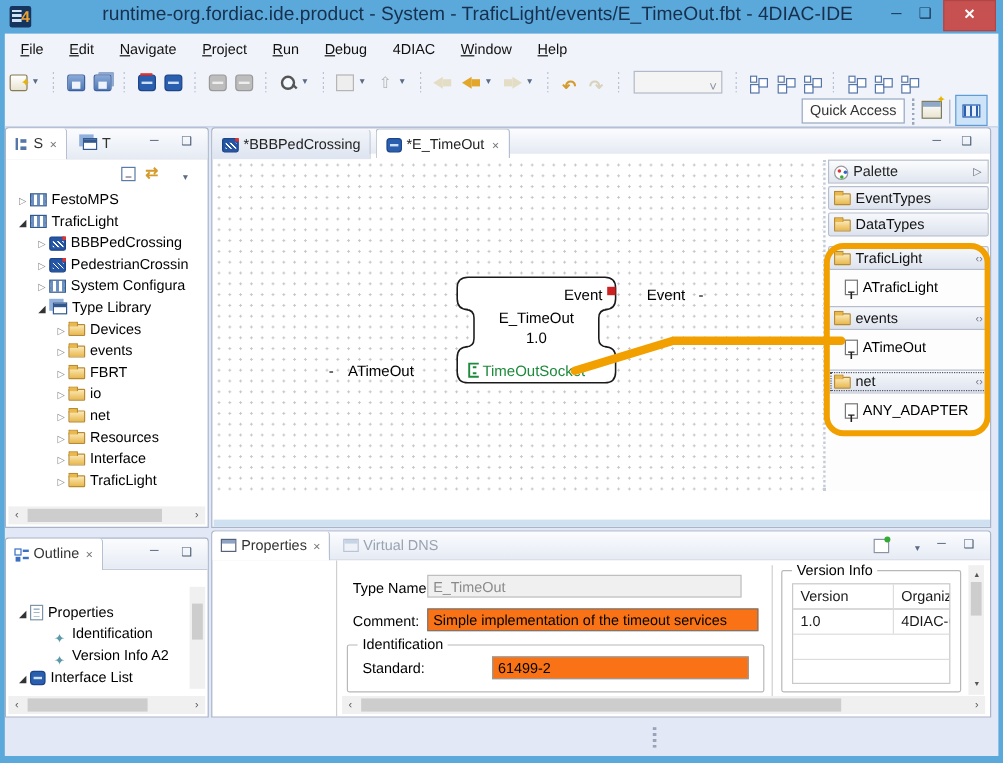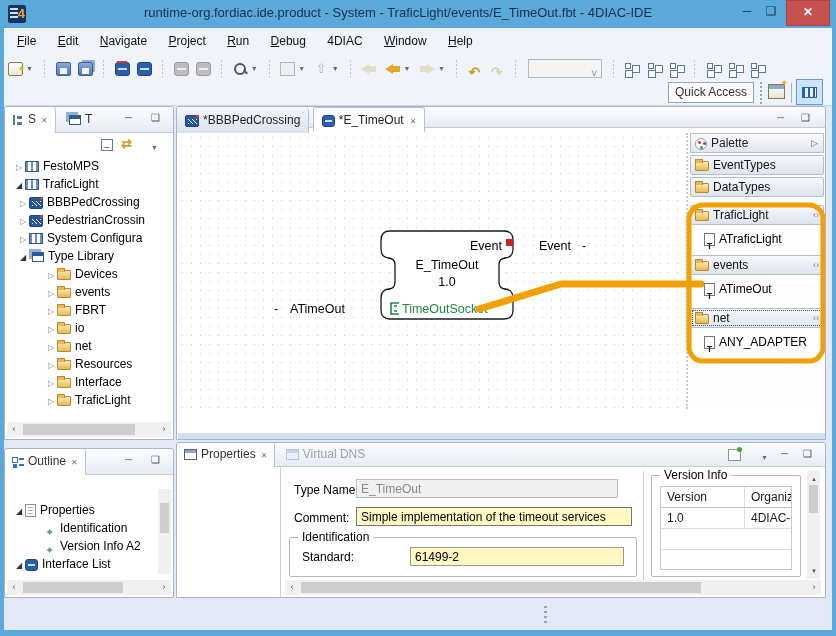--- a/index.html
+++ b/index.html
@@ -8,21 +8,21 @@
        font-family:"Liberation Sans",sans-serif;font-size:12px;color:#1a1a1a}
   .abs{position:absolute}
 
   
   .titlebar{position:absolute;left:0;top:0;width:836px;height:28px}
   .applogo{position:absolute;left:8px;top:5px;width:18px;height:18px;background:#16355e;border-radius:2px}
   .applogo::before{content:"4";position:absolute;right:1px;top:1px;font-weight:bold;font-size:13px;color:#f0a22e}
   .applogo::after{content:"";position:absolute;left:2px;top:3px;width:8px;height:12px;
     background:repeating-linear-gradient(#cfe3f5 0 2px,transparent 2px 4px)}
   .wtitle{position:absolute;left:60px;right:100px;top:0;height:20px;line-height:26px;text-align:center;
-    color:#16304d;font-size:13px;white-space:nowrap;overflow:hidden}
+    color:#16304d;font-size:16px;white-space:nowrap;overflow:hidden}
   .wbtn{position:absolute;top:0;height:24px;line-height:22px;text-align:center;color:#16304d;font-size:12px;cursor:default}
   .wbtn.min{left:736px;width:22px}.wbtn.max{left:760px;width:22px}
   .wbtn.close{left:786px;width:44px;height:26px;background:#C75050;color:#fff;font-weight:bold;border:1px solid #b04545}
   .g-min::before{content:"─"}.g-max::before{content:"❑"}.g-x::before{content:"✕"}
 
   
   .chrome{position:absolute;left:4px;top:28px;width:828px;height:78px;background:#f0f3fa;border-bottom:1px solid #cdd6e6}
   .menubar{position:absolute;left:8px;top:28px;height:26px;line-height:26px;white-space:nowrap}
   .mi{display:inline-block;padding:0 9px;color:#111;cursor:default}
   .mi.u::first-letter{text-decoration:underline}
@@ -123,21 +123,21 @@
   .ic-outline::before{content:"";position:absolute;left:0;top:1px;width:4px;height:4px;border:1px solid #3a6fc4;box-shadow:0 6px 0 -1px #3a6fc4}
   .ic-outline::after{content:"";position:absolute;left:7px;top:2px;width:5px;height:2px;background:#3a6fc4;box-shadow:0 6px 0 #3a6fc4}
   .ic-pinpage{width:13px;height:12px;border:1px solid #8a93a5;background:#fff}
   .ic-pinpage::after{content:"";position:absolute;right:-2px;top:-3px;width:5px;height:5px;border-radius:50%;background:#3a3}
 
   
   .trow{position:relative;height:18px;line-height:18px;white-space:nowrap;cursor:default}
   .arr{display:inline-block;width:12px;text-align:center;font-size:8px;color:#8a8a8a}
   .arr.c::before{content:"▷"}
   .arr.e{color:#333}.arr.e::before{content:"◢"}
-  .lv0{padding-left:8px}.lv1{padding-left:12px}.lv2{padding-left:40px}
+  .lv0{padding-left:8px}.lv1{padding-left:24px}.lv2{padding-left:40px}
   .tl{color:#000}
 
   
   .v-collapse{width:12px;height:12px;border:1px solid #5b7aa6;background:#fff;text-align:center}
   .v-collapse::before{content:"−";font-size:10px;line-height:10px;color:#335}
   .v-sync::before{content:"⇄";color:#d59b2a;font-weight:bold;font-size:13px}
   .v-menu::before{content:"▼";font-size:7px;color:#5a6b85}
 
   
   .sbh{position:absolute;height:15px;background:#f0f0f0}
@@ -166,21 +166,21 @@
   .btabs{position:absolute;left:1px;top:302px;width:648px;height:24px;background:#d9e6f4;border-top:1px solid #aab6c8;white-space:nowrap}
   .btab{display:inline-block;height:23px;line-height:22px;padding:0 7px;color:#222;border-right:1px solid #b0bac9;
       background:linear-gradient(#eef3f9,#dbe5f2);cursor:default}
   .btab.sel{background:#fff;border:1px solid #98a4b6;border-bottom:none;font-weight:normal}
   .bstrip{position:absolute;left:1px;top:326px;width:648px;height:7px;background:#cfe0f1}
 
   
   .lab{position:absolute;color:#000;white-space:nowrap}
   .fld{position:absolute;height:19px;border:1px solid #bfbfbf;background:#f0f0f0;color:#8a8a8a;
        font-family:"Liberation Sans",sans-serif;font-size:12px;padding:0 4px}
-  .fld.ed{background:#fef9c3;color:#000;border-color:#767676}
+  .fld.ed{background:#f97316;color:#000;border-color:#767676}
   .fset{position:absolute;border:1px solid #b8b8b8;border-radius:2px}
   .fset .legend{position:absolute;left:8px;top:-8px;background:#fff;padding:0 4px;color:#000}
   .vi-table{position:absolute;border:1px solid #c9c9c9;background:#fff}
   .vi-row{display:flex;height:21px;line-height:20px;border-bottom:1px solid #ddd}
   .vi-c1{width:84px;padding-left:6px;border-right:1px solid #ddd;overflow:hidden;white-space:nowrap}
   .vi-c2{flex:1;padding-left:6px;overflow:hidden;white-space:nowrap}
   .rail-sel{position:absolute;left:0;width:104px;height:24px;border-top:1px solid #b9b9b9;border-bottom:1px solid #b9b9b9;
       line-height:22px;padding-left:6px;font-weight:bold;color:#000;background:#fff}
 
   .statusbar{position:absolute;left:4px;top:600px;width:828px;height:30px;background:#e2e8f5}

